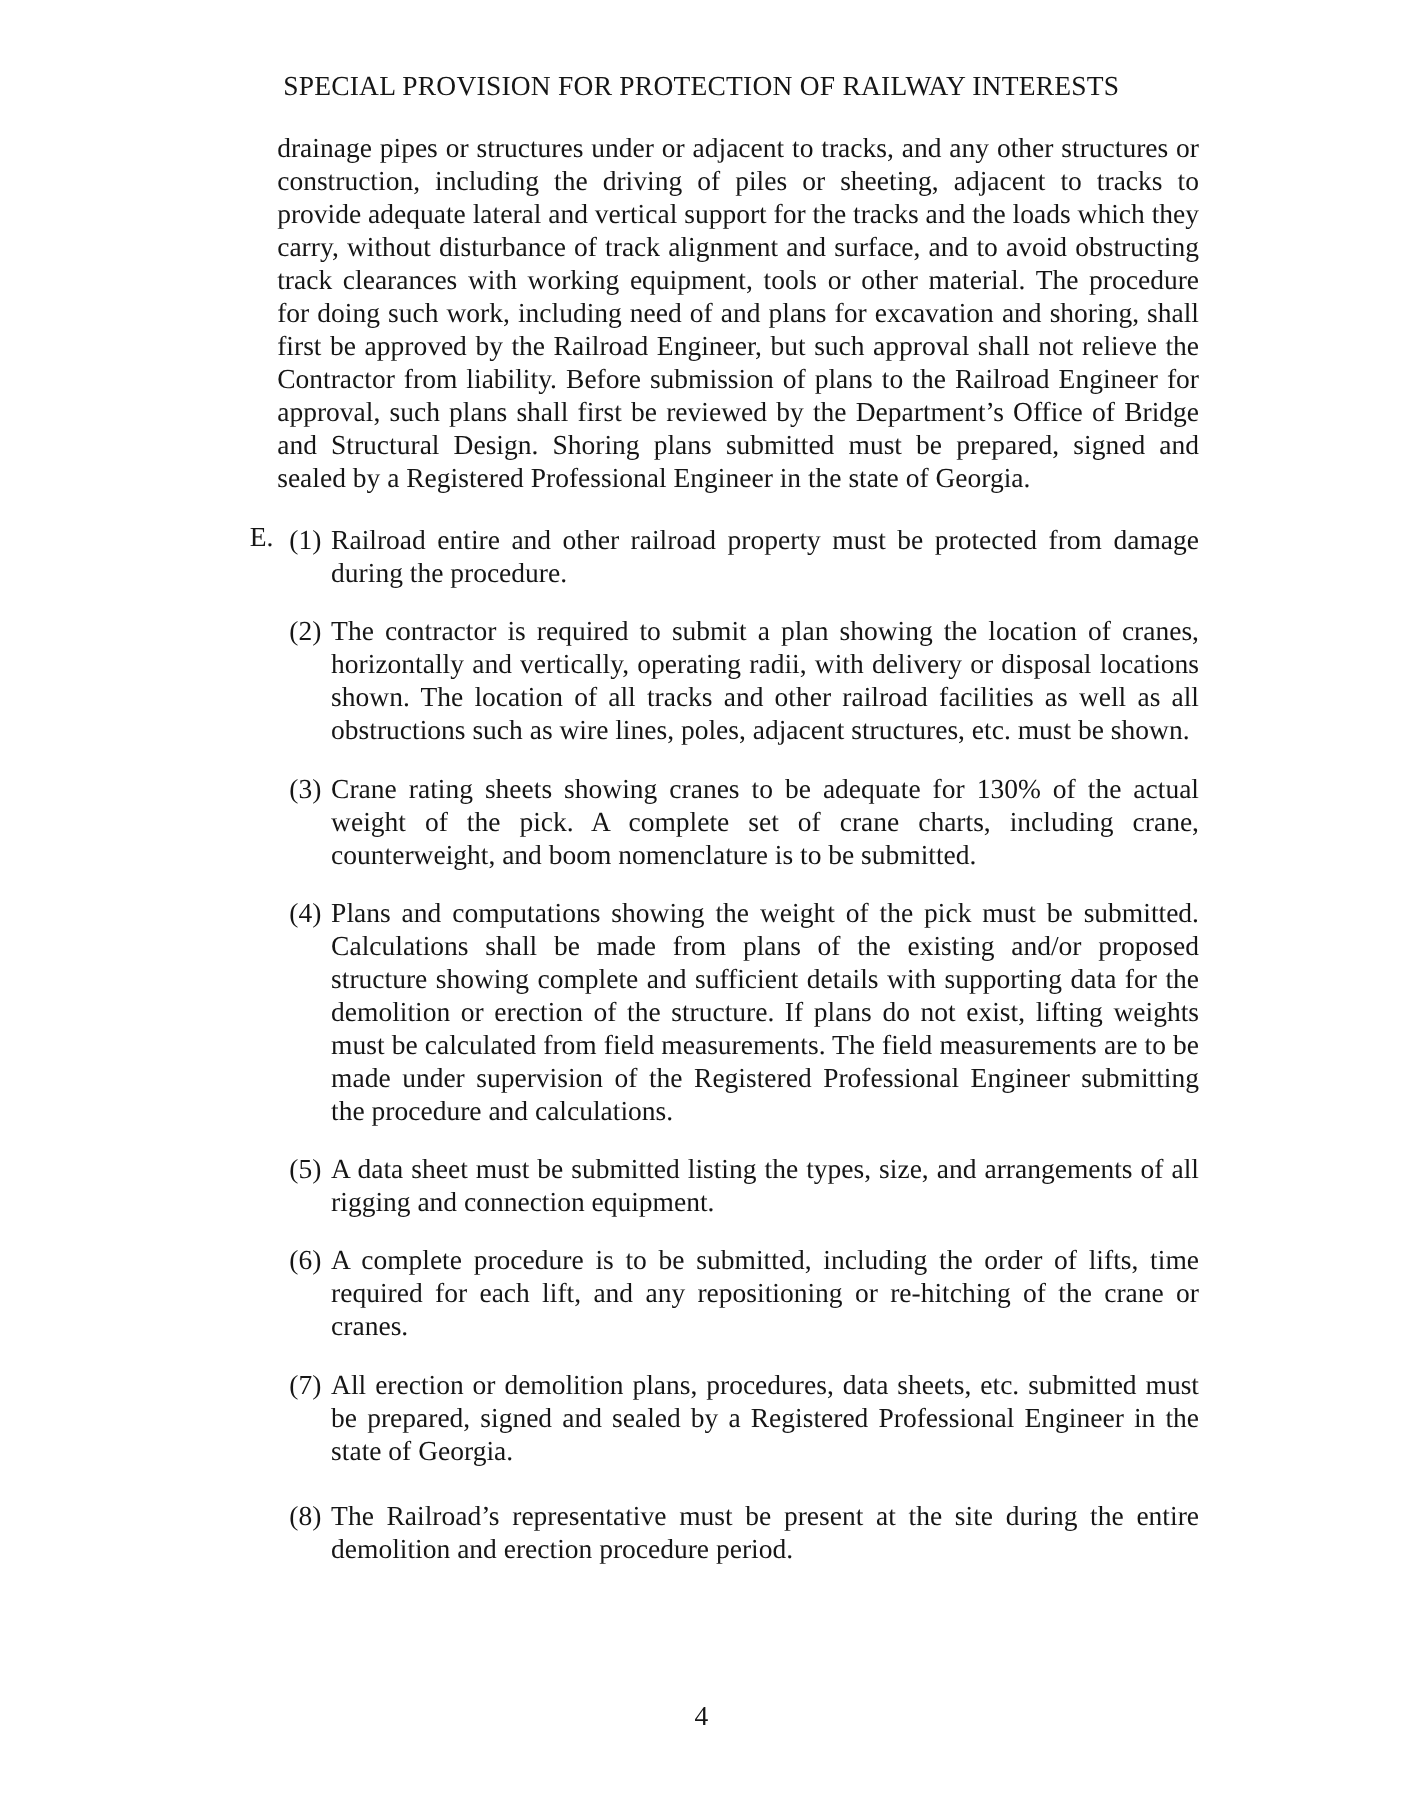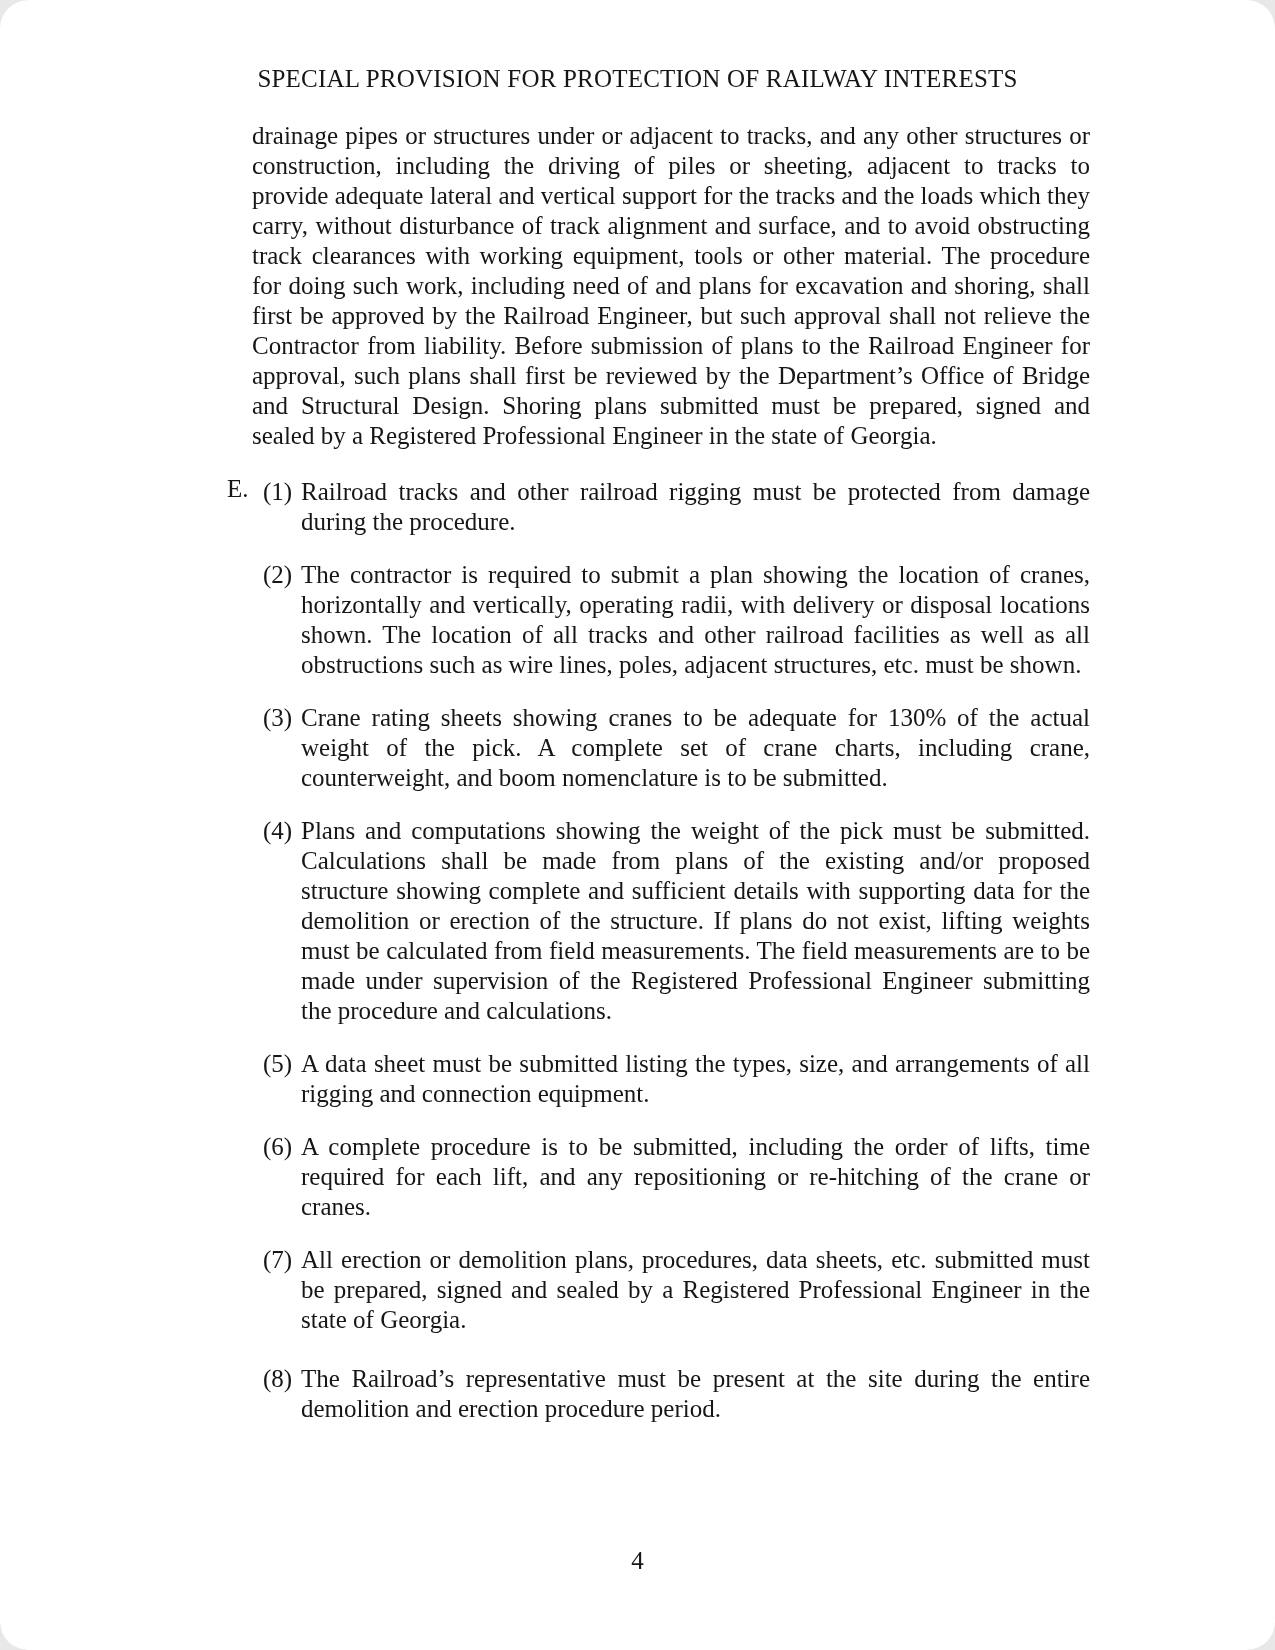--- a/index.html
+++ b/index.html
@@ -1,15 +1,15 @@
 <!DOCTYPE html>
 <html><head>
 <meta charset="utf-8">
 <style>
-  * { margin: 0; padding: 0; box-sizing: border-box; border-radius: 28px; }
+  * { margin: 0; padding: 0; box-sizing: border-box; }
   html, body { background: #e8e8e8; }
   .page {
     position: relative;
     width: 1275px;
     height: 1650px;
     margin: 0 auto;
     background: #ffffff;
     color: #161616;
     font-family: "Liberation Serif", "DejaVu Serif", serif;
     font-size: 25px;
@@ -73,21 +73,21 @@
   <div class="doc-title">SPECIAL PROVISION FOR PROTECTION OF RAILWAY INTERESTS</div>
 
   <div class="continuation">drainage pipes or structures under or adjacent to tracks, and any other structures or construction, including the driving of piles or sheeting, adjacent to tracks to provide adequate lateral and vertical support for the tracks and the loads which they carry, without disturbance of track alignment and surface, and to avoid obstructing track clearances with working equipment, tools or other material.  The procedure for doing such work, including need of and plans for excavation and shoring, shall first be approved by the Railroad Engineer, but such approval shall not relieve the Contractor from liability.  Before submission of plans to the Railroad Engineer for approval, such plans shall first be reviewed by the Department’s Office of Bridge and Structural Design. Shoring plans submitted must be prepared, signed and sealed by a Registered Professional Engineer in the state of Georgia.</div>
 
   <div class="section-head">
     <span class="marker">E.</span>
   </div>
 
   <div class="item first">
     <span class="marker">(1)</span>
-    <span class="item-text">Railroad tracks and other railroad rigging must be protected from damage during the procedure.</span>
+    <span class="item-text">Railroad entire and other railroad property must be protected from damage during the procedure.</span>
   </div>
 
   <div class="item">
     <span class="marker">(2)</span>
     <span class="item-text">The contractor is required to submit a plan showing the location of cranes, horizontally and vertically, operating radii, with delivery or disposal locations shown.  The location of all tracks and other railroad facilities as well as all obstructions such as wire lines, poles, adjacent structures, etc. must be shown.</span>
   </div>
 
   <div class="item">
     <span class="marker">(3)</span>
     <span class="item-text">Crane rating sheets showing cranes to be adequate for 130% of the actual weight of the pick.  A complete set of crane charts, including crane, counterweight, and boom nomenclature is to be submitted.</span>

